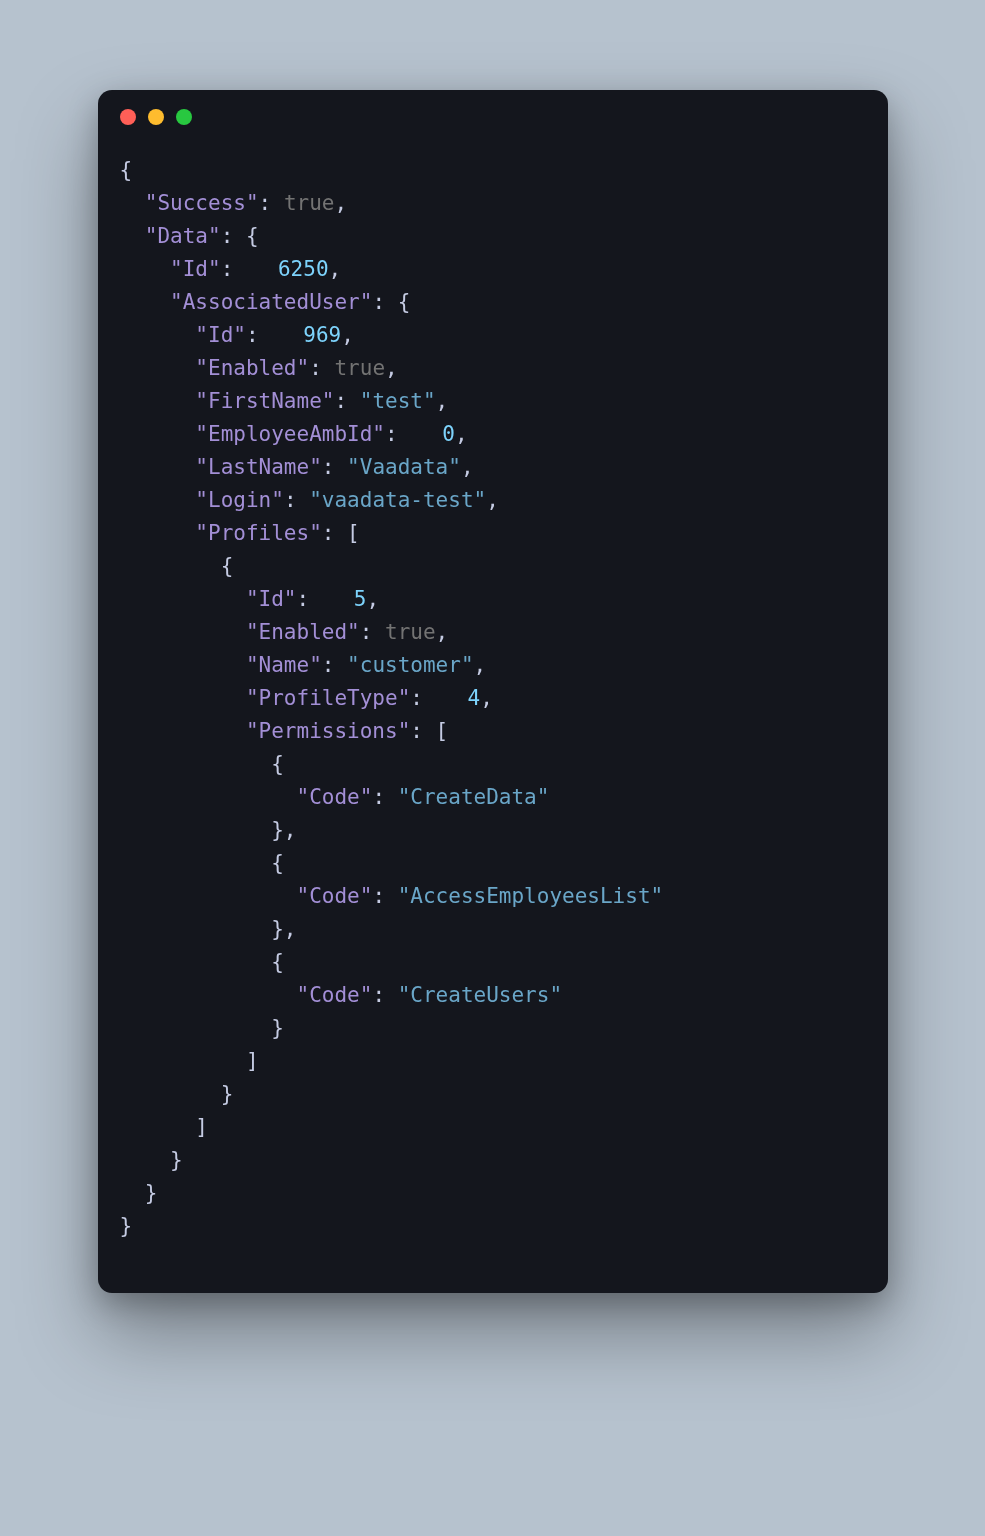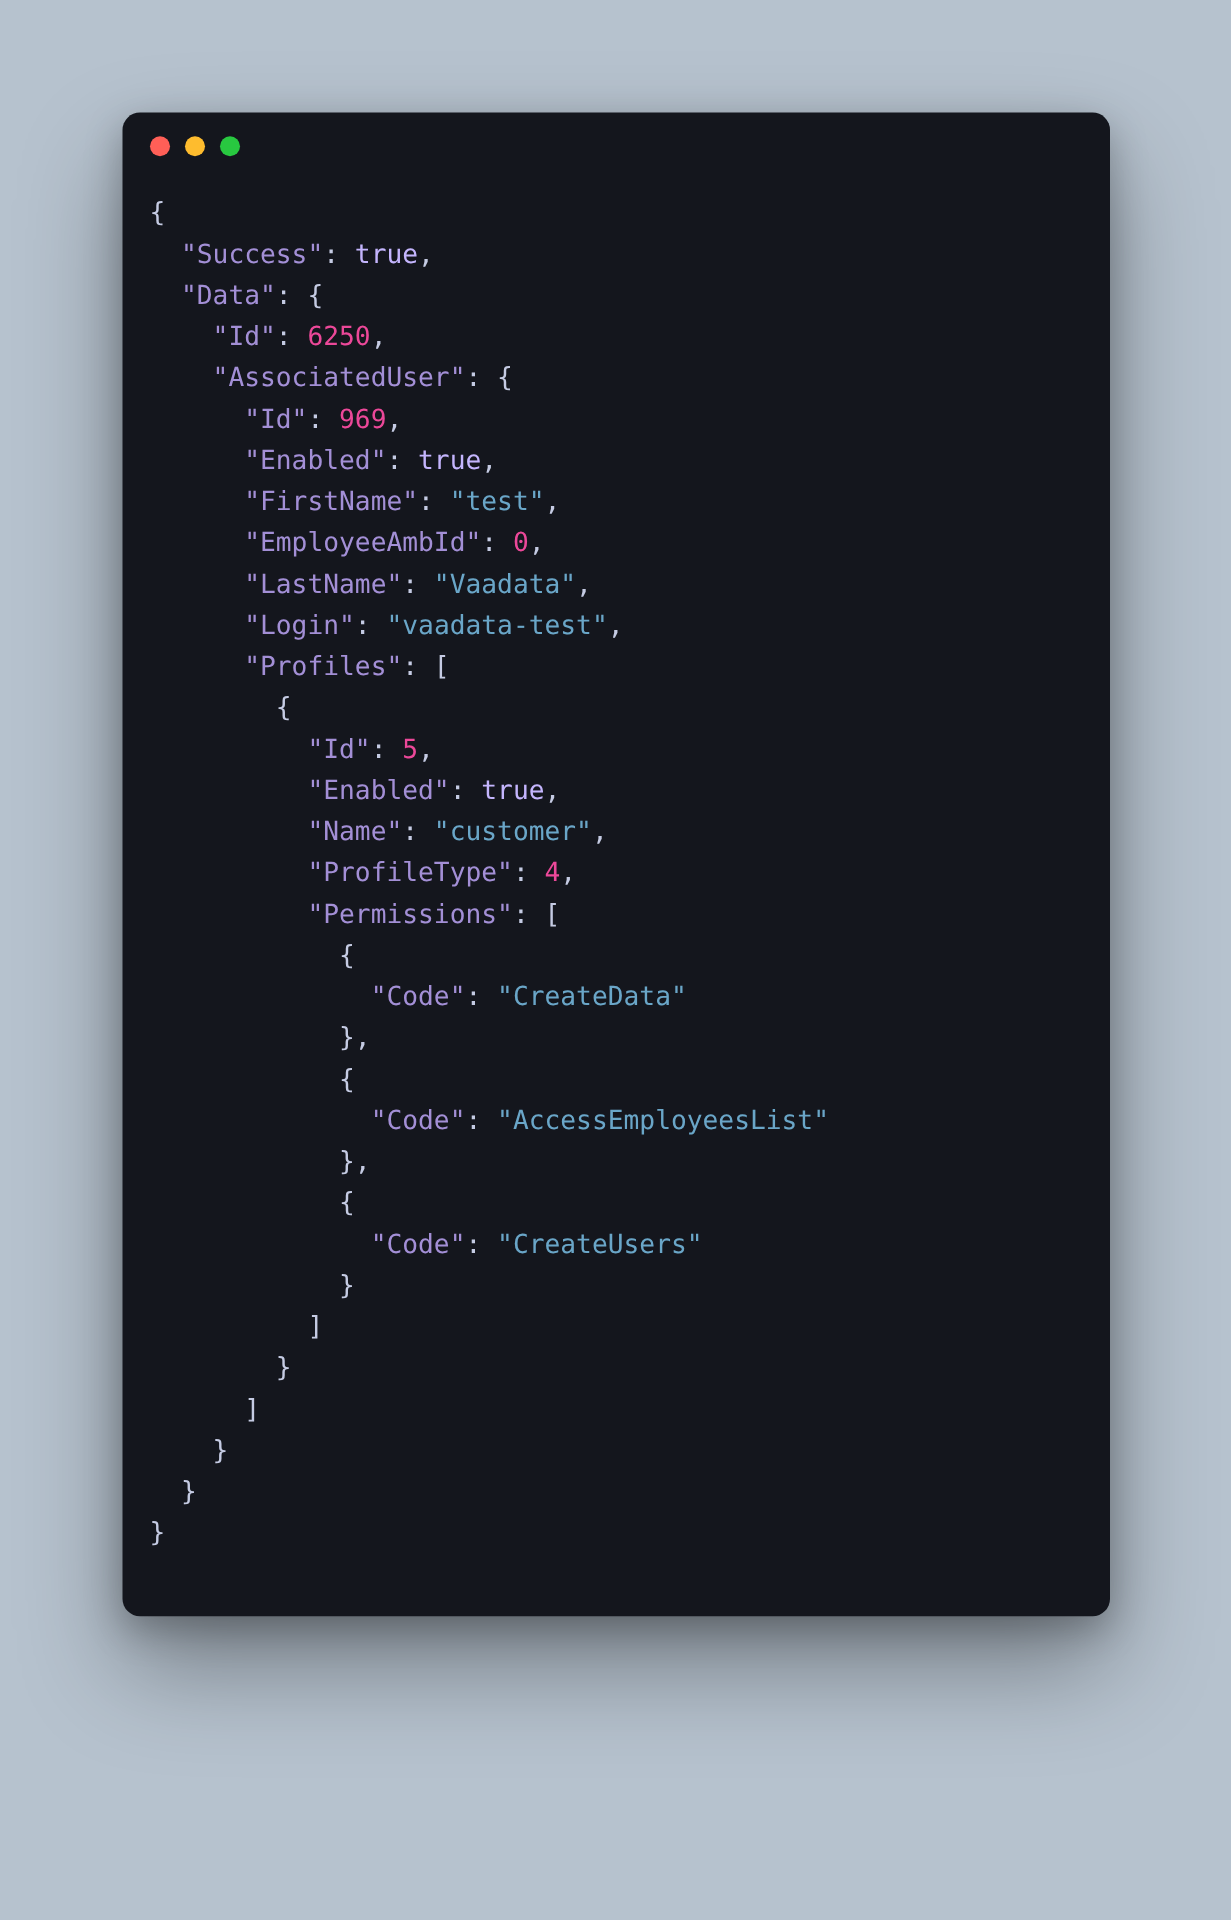--- a/index.html
+++ b/index.html
@@ -44,22 +44,22 @@
   .code {
     padding: 10px 22px 50px 22px;
     font-size: 21px;
     line-height: 33px;
     white-space: pre;
     color: #c5cbe3;
   }
   .tok-punct  { color: #c5cbe3; }
   .tok-key    { color: #a38fd6; }  
   .tok-string { color: #6aa6c8; }  
-  .tok-num    { color: #ec4899; }  
-  .tok-bool   { color: #c4b5fd; }  
+  .tok-num    { color: #7dd3fc; margin-left: 32px; }  
+  .tok-bool   { color: #737373; }  
 </style>
 </head>
 <body>
 
 <div class="stage">
   <div class="window">
     <div class="titlebar">
       <div class="dot red"></div>
       <div class="dot yellow"></div>
       <div class="dot green"></div>

